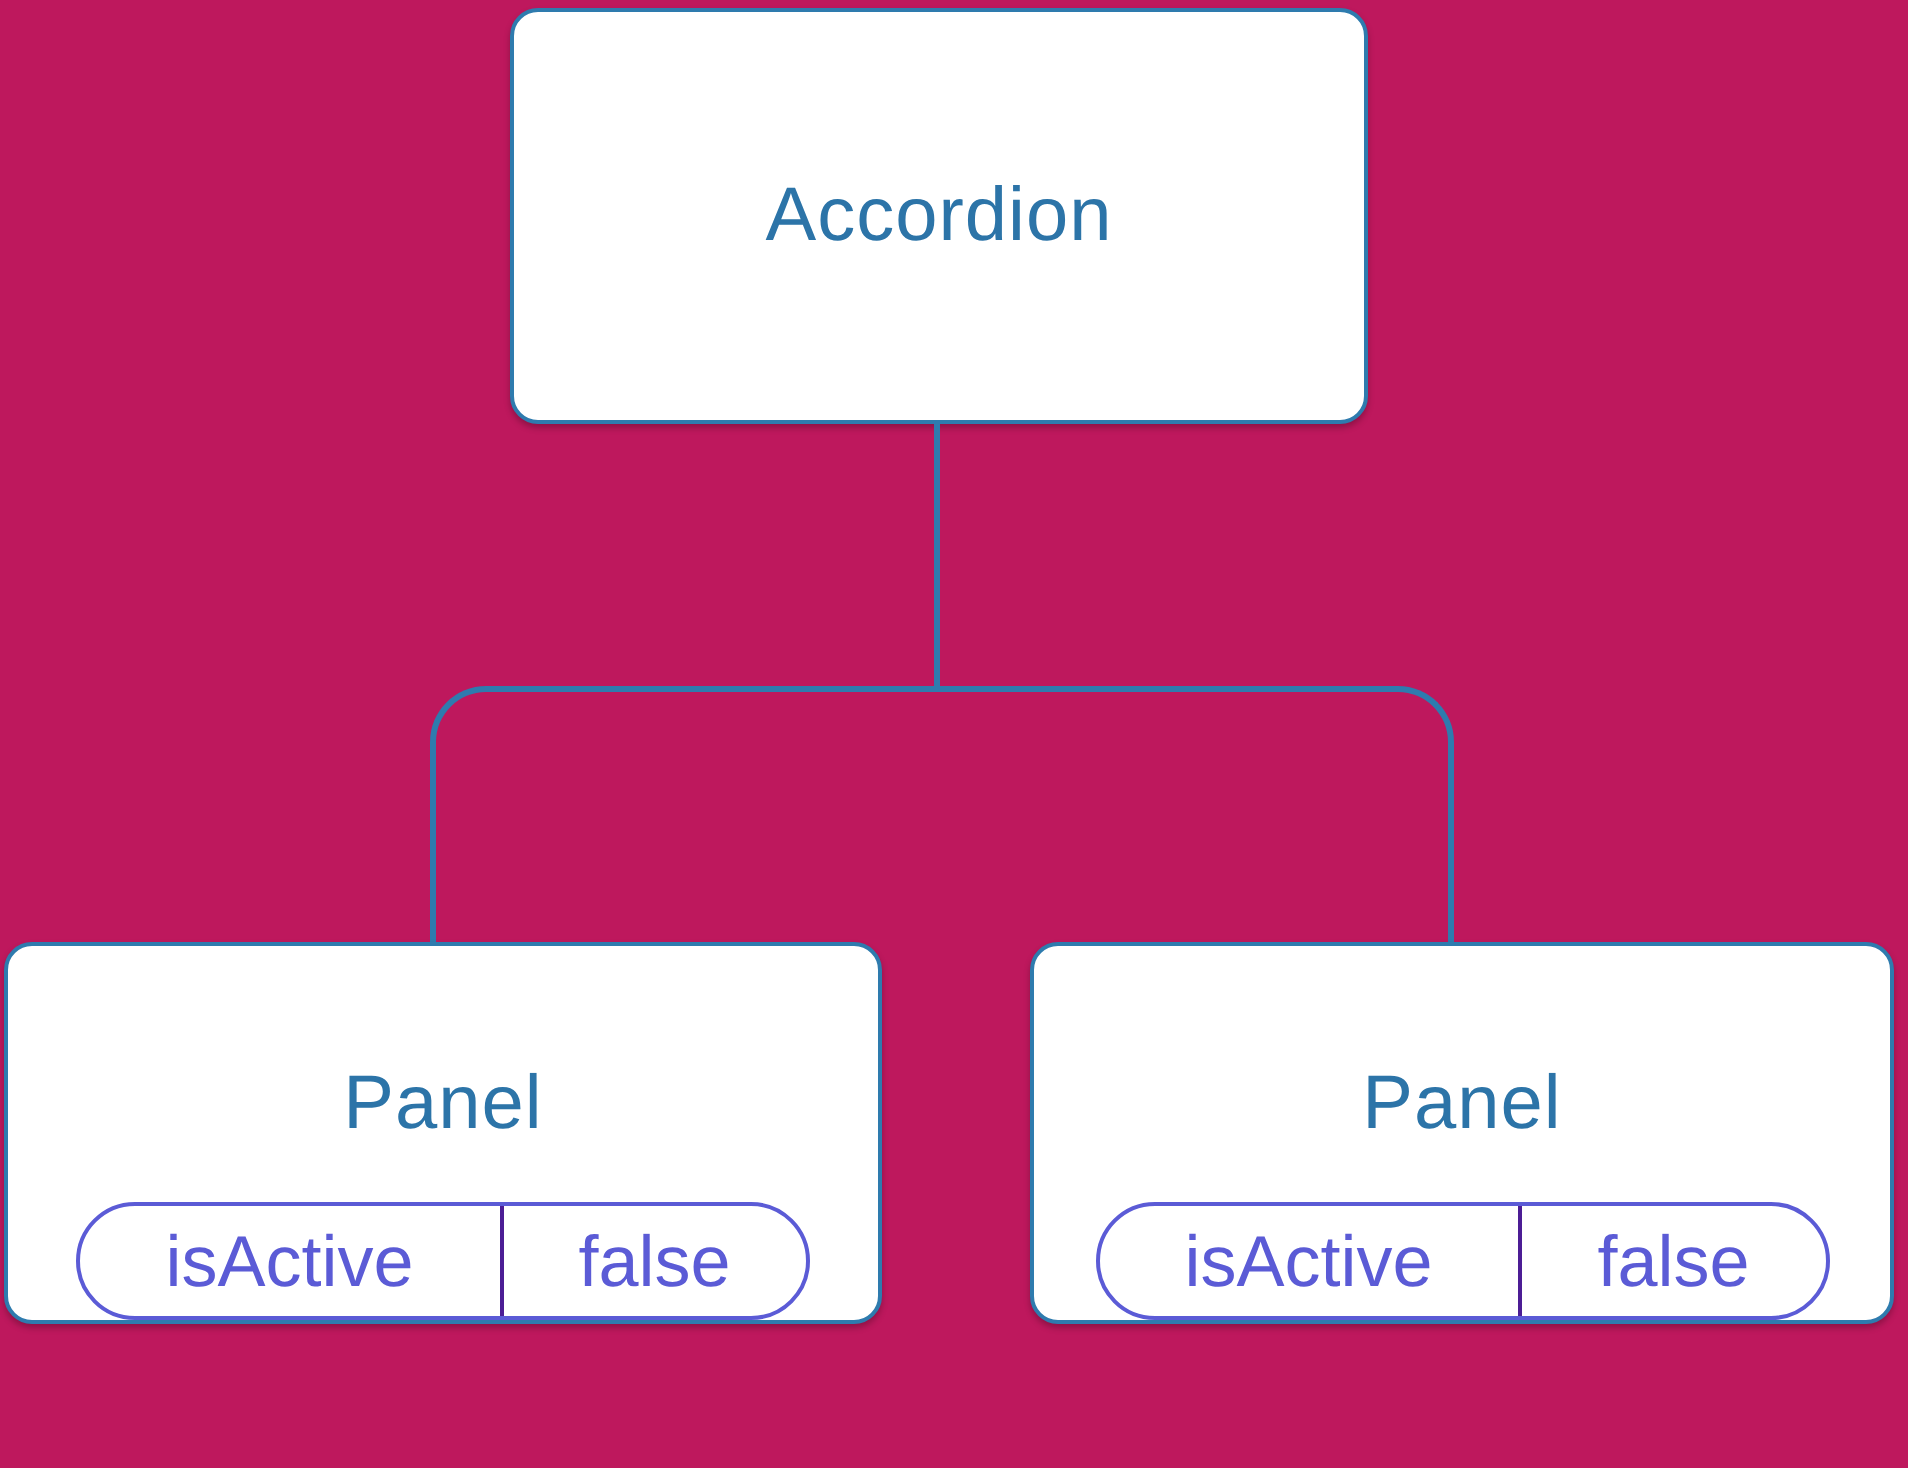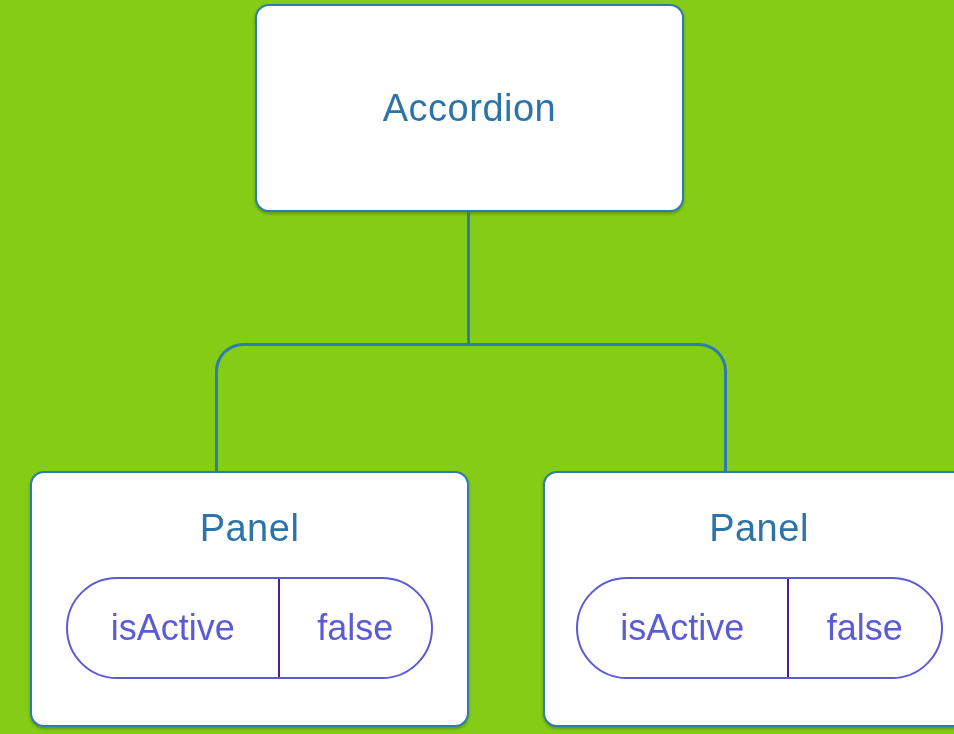--- a/index.html
+++ b/index.html
@@ -1,20 +1,20 @@
 <!DOCTYPE html>
 <html><head>
 <meta charset="utf-8">
 <style>
   html, body { margin: 0; padding: 0; }
   .stage {
     position: relative;
     width: 954px;
     height: 734px;
-    background: #84cc16;
+    background: #be185d;
     font-family: "Liberation Sans", sans-serif;
     overflow: hidden;
   }
   .stage * { box-sizing: border-box; }
 
   .node {
     position: absolute;
     background: #FFFFFF;
     border: 2.5px solid #2E7BAE;
     border-radius: 14px;
@@ -43,26 +43,25 @@
     position: absolute;
     left: 215px; top: 343px;
     width: 512px; height: 129px;
     border: 3px solid #2E7BAE;
     border-bottom: none;
     border-radius: 28px 28px 0 0;
   }
 
   .panel-node {
     top: 471px;
-    height: 256px;
+    height: 191px;
     display: flex;
     flex-direction: column;
     align-items: center;
-    padding-top: 32px;
-    margin-left: 28px;
+    padding-top: 56px;
   }
   .panel-left  { left: 2px;   width: 439px; }
   .panel-right { left: 515px; width: 432px; }
 
   .panel-title { line-height: 46px; }
 
   .state-pill {
     margin-top: 26px;
     width: 367px; height: 102px;
     border: 2px solid #5B5BD6;

